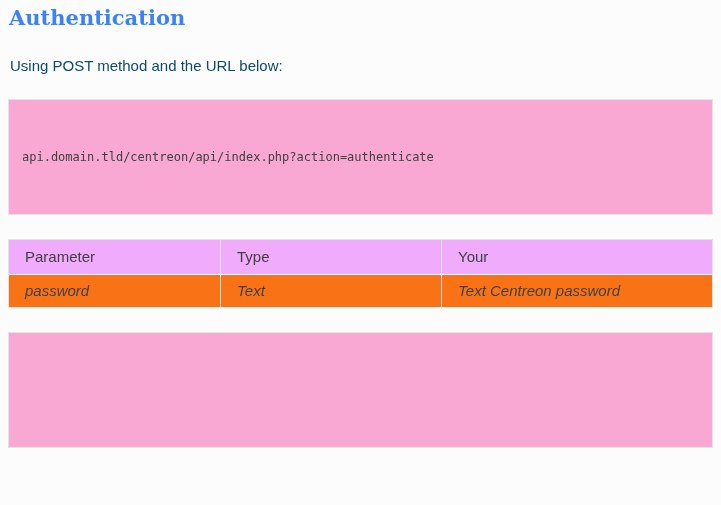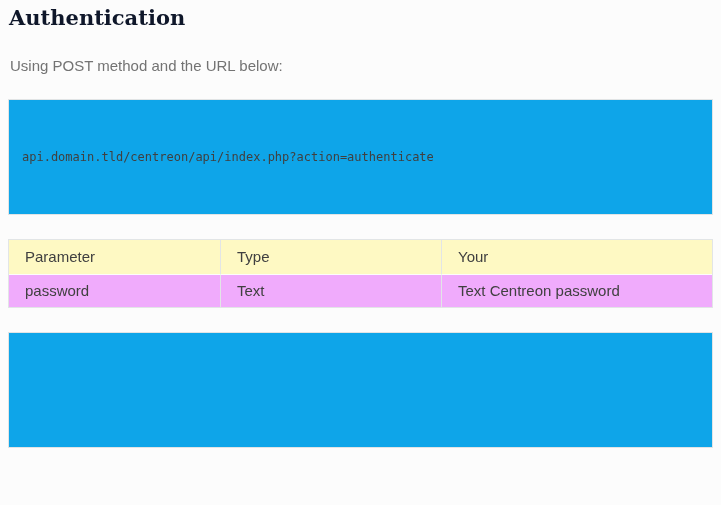--- a/index.html
+++ b/index.html
@@ -13,34 +13,34 @@
     font-family: "Liberation Sans", sans-serif;
   }
   main.content {
     padding: 4px 8px 0 8px;
   }
   h1.page-title {
     font-family: "DejaVu Serif", "Liberation Serif", serif;
     font-weight: 700;
     font-size: 21px;
     line-height: 28px;
-    color: #0f172a;
+    color: #3b82f6;
     margin: 0 0 24px 0;
     padding-left: 1px;
   }
   p.body-text {
     font-size: 15px;
     line-height: 19px;
     margin: 0 0 24px 0;
     padding-left: 2px;
-    color: #737373;
+    color: #0c4a6e;
   }
   .codeblock {
     border: 1px solid #e1e4e5;
-    background: #0ea5e9;
+    background: #f9a8d4;
     padding: 12px 13px;
     margin: 0 0 24px 0;
     font-family: "DejaVu Sans Mono", "Liberation Mono", monospace;
     font-size: 12px;
     line-height: 18px;
     color: #404040;
     white-space: pre;
     overflow: hidden;
   }
   .codeblock .code-line { white-space: pre; }
@@ -56,30 +56,31 @@
   }
   table.params-table th,
   table.params-table td {
     text-align: left;
     font-weight: 400;
     vertical-align: middle;
     padding: 7px 16px;
     line-height: 18px;
   }
   table.params-table th {
-    background: #fef9c3;
+    background: #f0abfc;
     padding: 8px 16px;
     border-bottom: 1px solid #fcfcfc;
   }
   table.params-table th + th,
   table.params-table td + td {
     border-left: 1px solid #e2e5e6;
   }
   table.params-table tr.row-stripe td {
-    background: #f0abfc;
+    background: #f97316;
+    font-style: italic;
   }
 </style>
 </head>
 <body>
 
 <main class="content">
 
   <h1 class="page-title">Authentication</h1>
 
   <p class="body-text">Using POST method and the URL below:</p>

